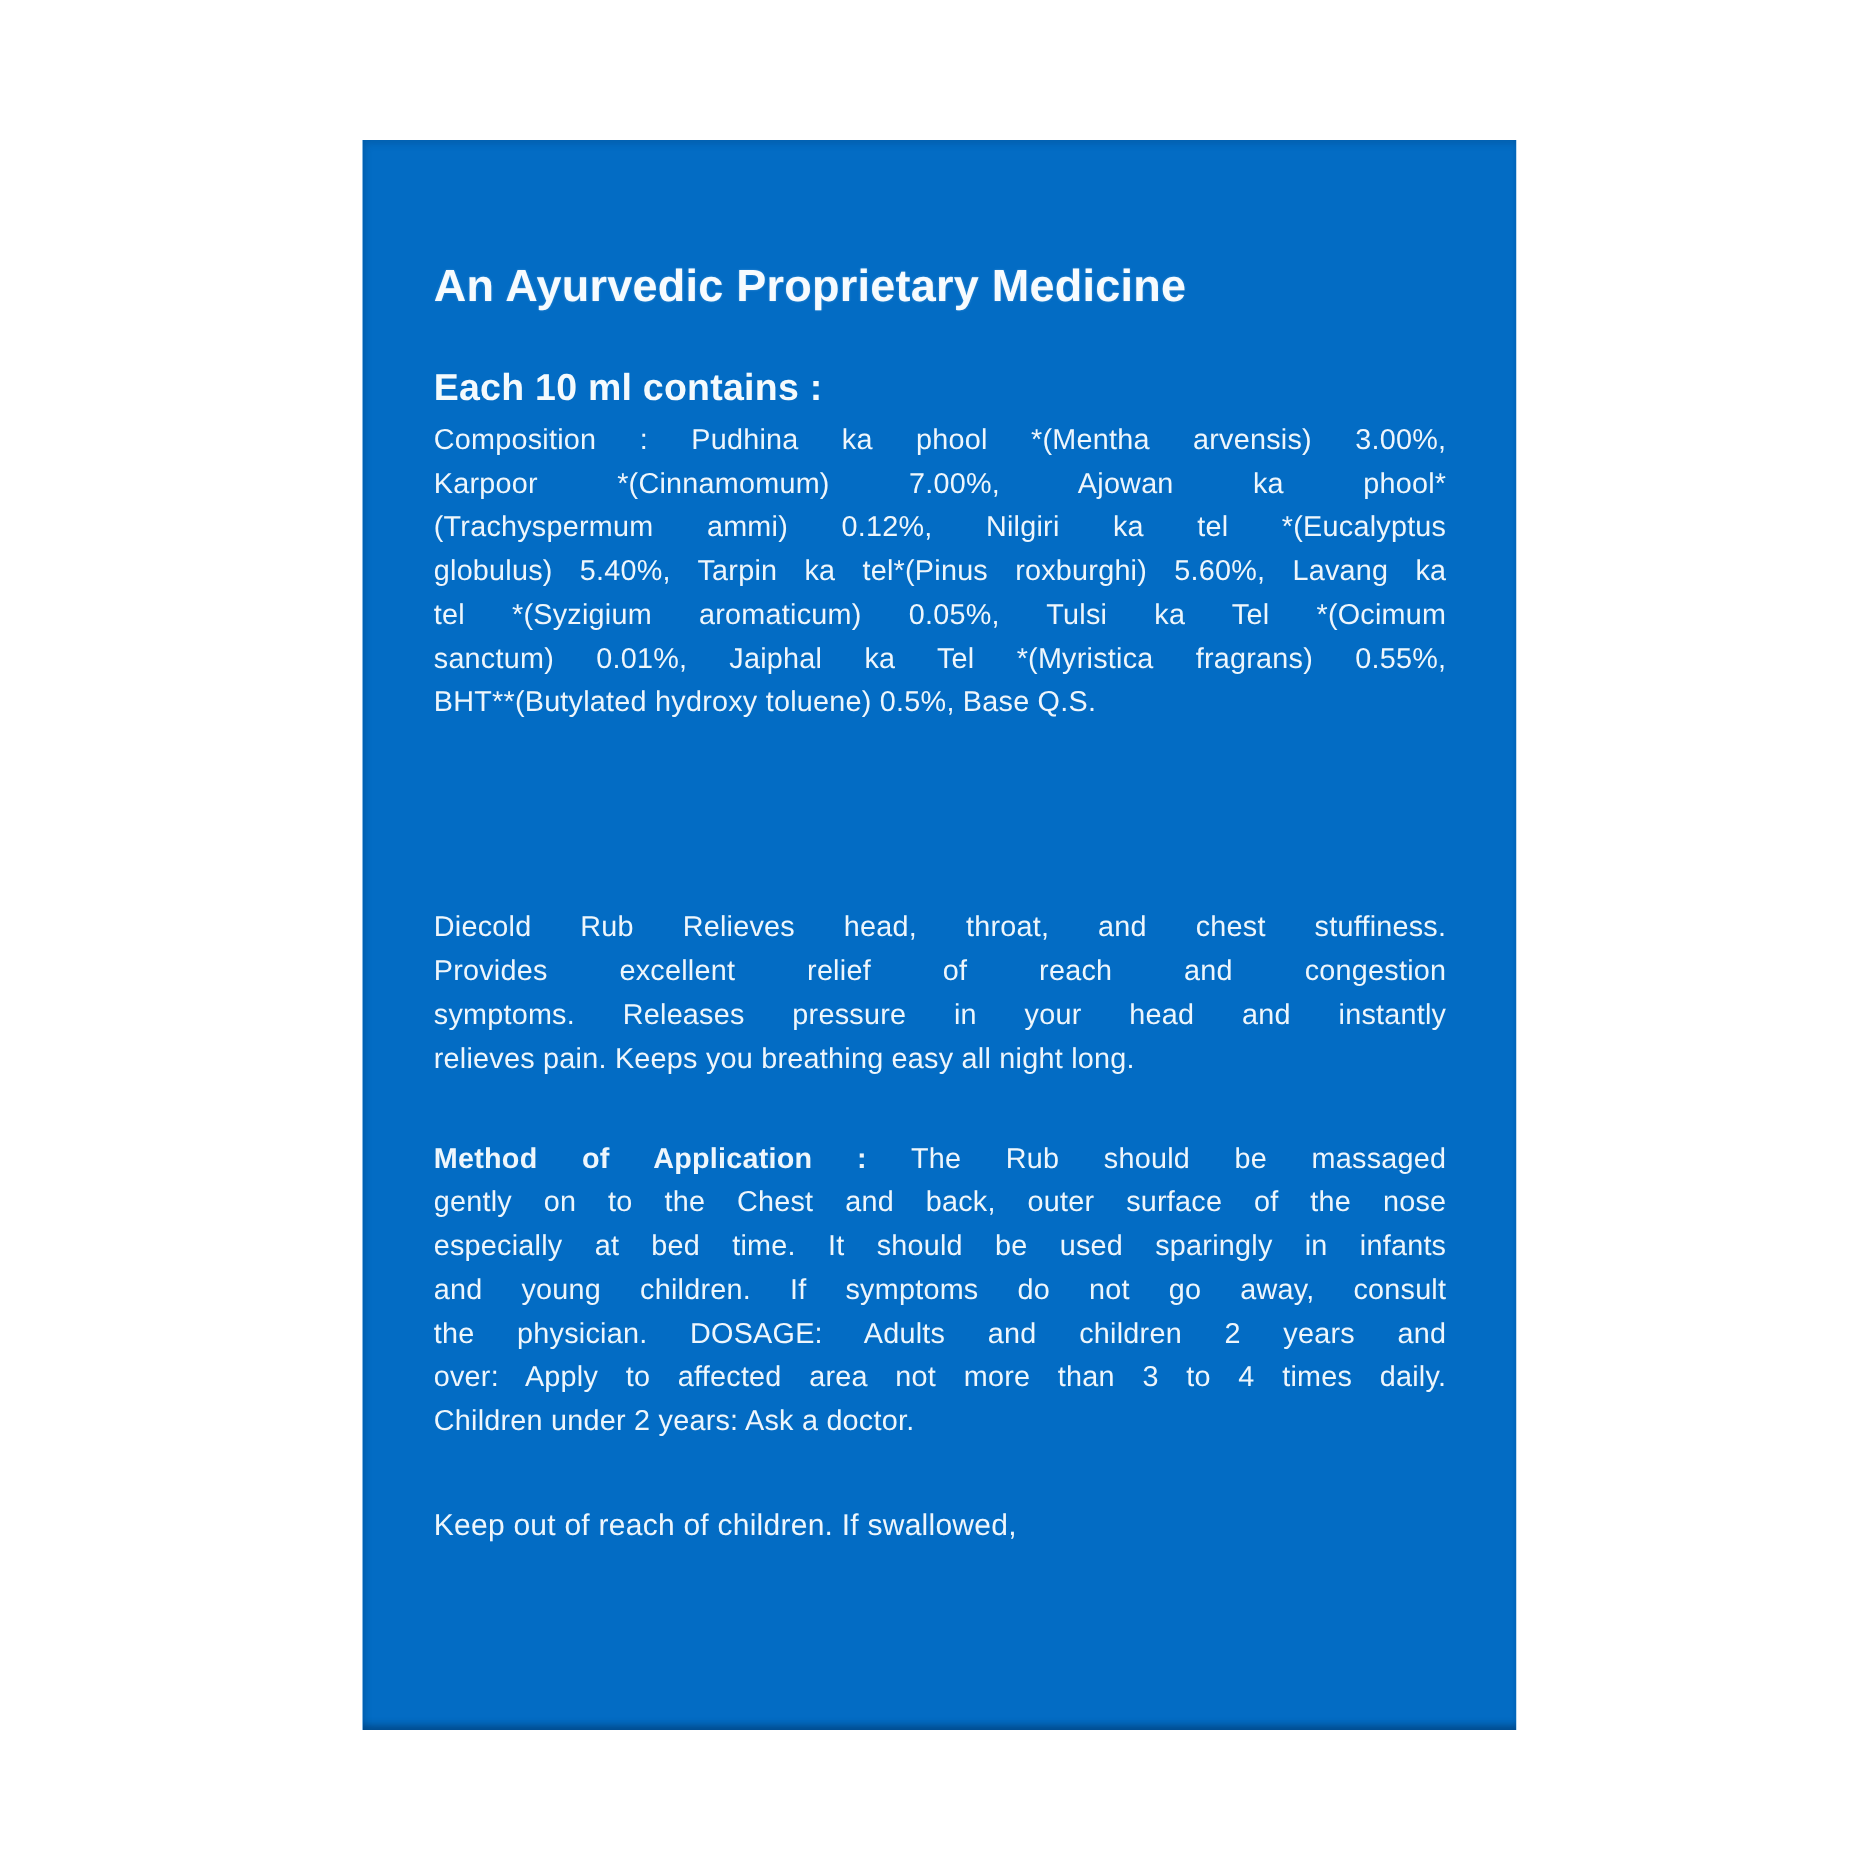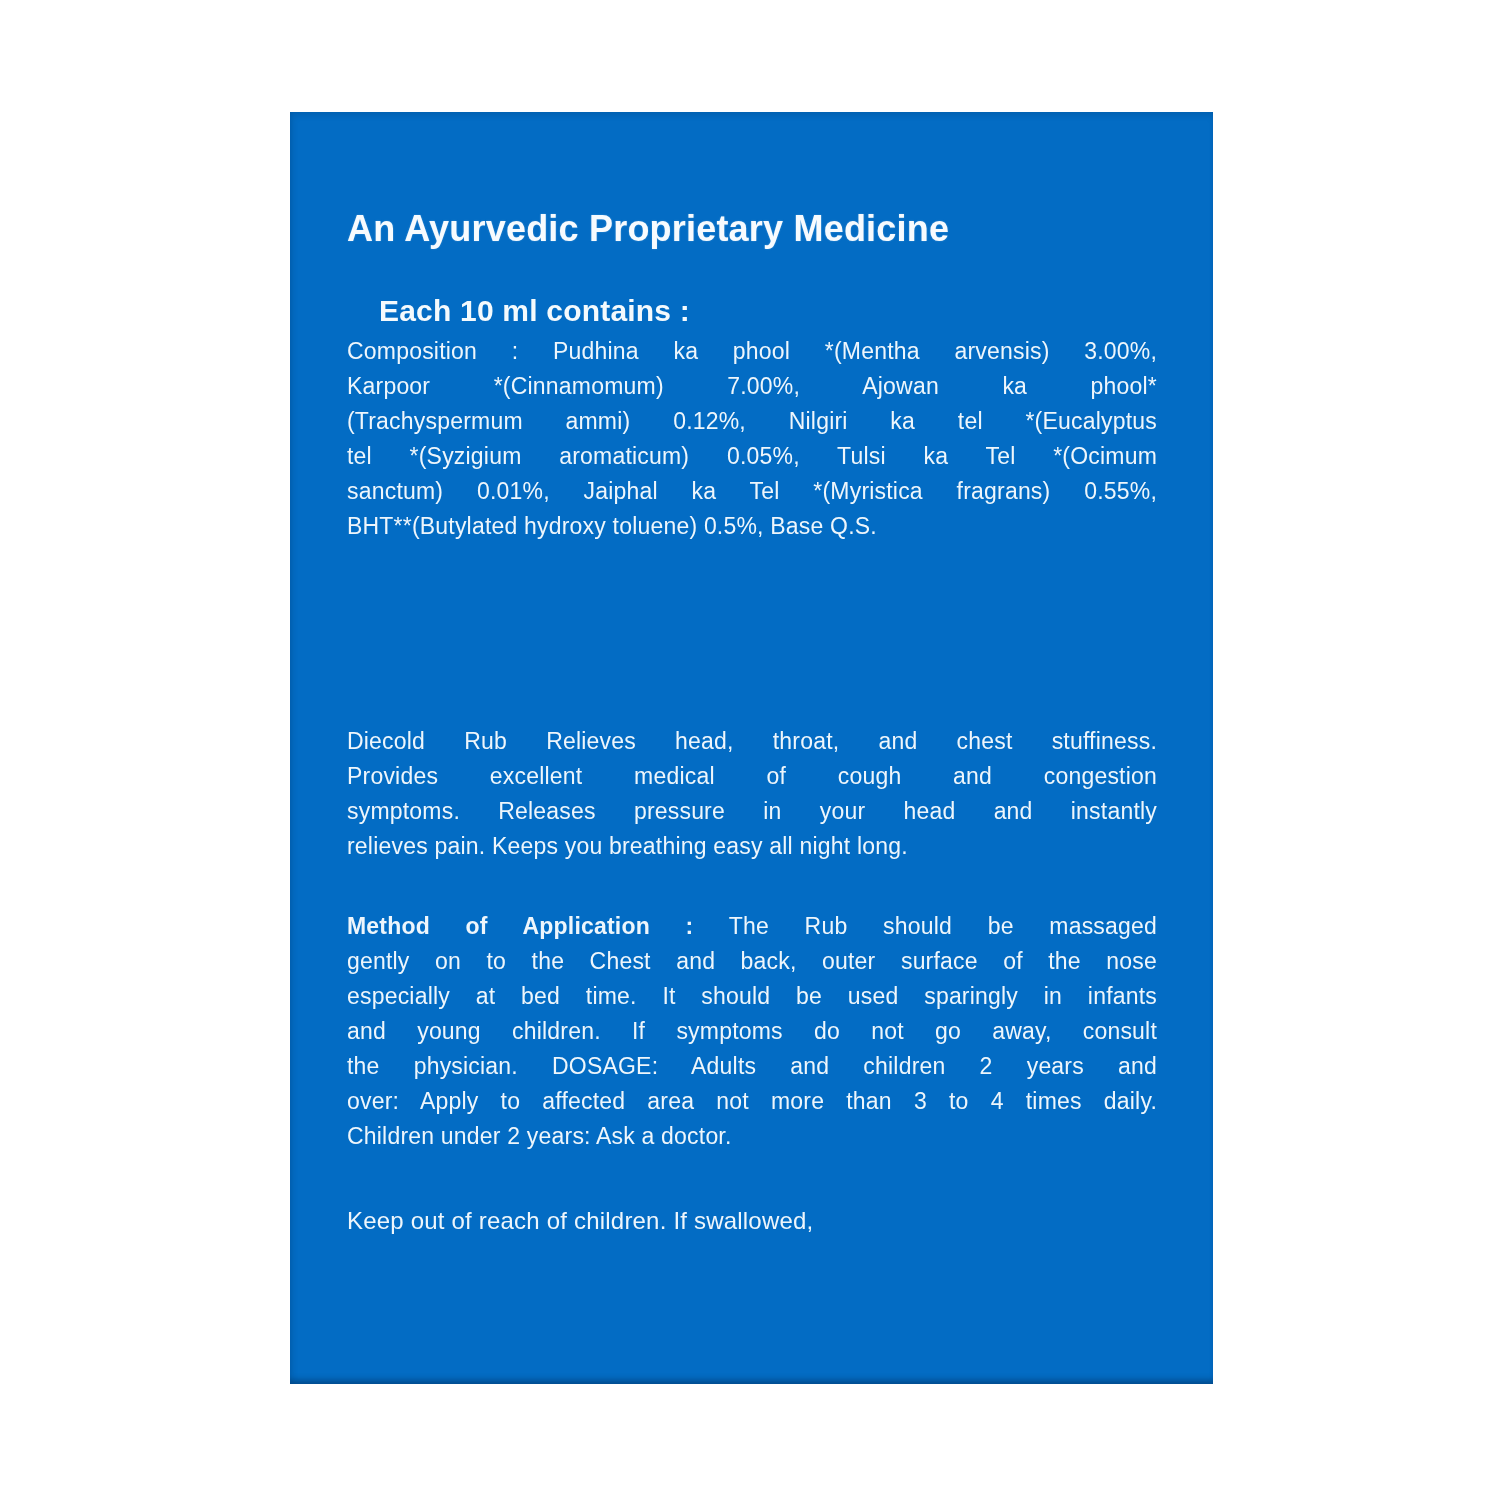--- a/index.html
+++ b/index.html
@@ -38,21 +38,20 @@
     color: #f7fbfe;
     letter-spacing: 0.2px;
     text-shadow: 0 0 2px rgba(180, 220, 255, 0.35);
   }
   .h2 {
     top: 182px;
     font-size: 30px;
     font-weight: bold;
     color: #f4fafd;
     letter-spacing: 0.2px;
-    margin-left: 32px;
   }
   .para {
     font-size: 23px;
     line-height: 35px;
     letter-spacing: 0.2px;
   }
   .comp   { top: 222px; }
   .desc   { top: 612px; }
   .method { top: 797px; }
   .warn   {
@@ -78,28 +77,29 @@
   <div class="panel">
 
     <div class="block h1">An Ayurvedic Proprietary Medicine</div>
 
     <div class="block h2">Each 10 ml contains :</div>
 
     <div class="block para comp">
       <div class="jline">Composition : Pudhina ka phool *(Mentha arvensis) 3.00%,</div>
       <div class="jline">Karpoor *(Cinnamomum) 7.00%, Ajowan ka phool*</div>
       <div class="jline">(Trachyspermum ammi) 0.12%, Nilgiri ka tel *(Eucalyptus</div>
+      <div class="jline">globulus) 5.40%, Tarpin ka tel*(Pinus roxburghi) 5.60%, Lavang ka</div>
       <div class="jline">tel *(Syzigium aromaticum) 0.05%, Tulsi ka Tel *(Ocimum</div>
       <div class="jline">sanctum) 0.01%, Jaiphal ka Tel *(Myristica fragrans) 0.55%,</div>
       <div class="jline last">BHT**(Butylated hydroxy toluene) 0.5%, Base  Q.S.</div>
     </div>
 
     <div class="block para desc">
       <div class="jline">Diecold Rub Relieves head, throat, and chest stuffiness.</div>
-      <div class="jline">Provides excellent medical of cough and congestion</div>
+      <div class="jline">Provides excellent relief of reach and congestion</div>
       <div class="jline">symptoms.  Releases pressure in your head and instantly</div>
       <div class="jline last">relieves pain. Keeps you breathing easy all night long.</div>
     </div>
 
     <div class="block para method">
       <div class="jline"><span class="b">Method of Application :</span> <span>The Rub should be massaged</span></div>
       <div class="jline">gently on to the Chest and back, outer surface of the nose</div>
       <div class="jline">especially at bed time. It should be used sparingly in infants</div>
       <div class="jline">and young children. If symptoms do not go away, consult</div>
       <div class="jline">the physician. DOSAGE: Adults and children 2 years and</div>

